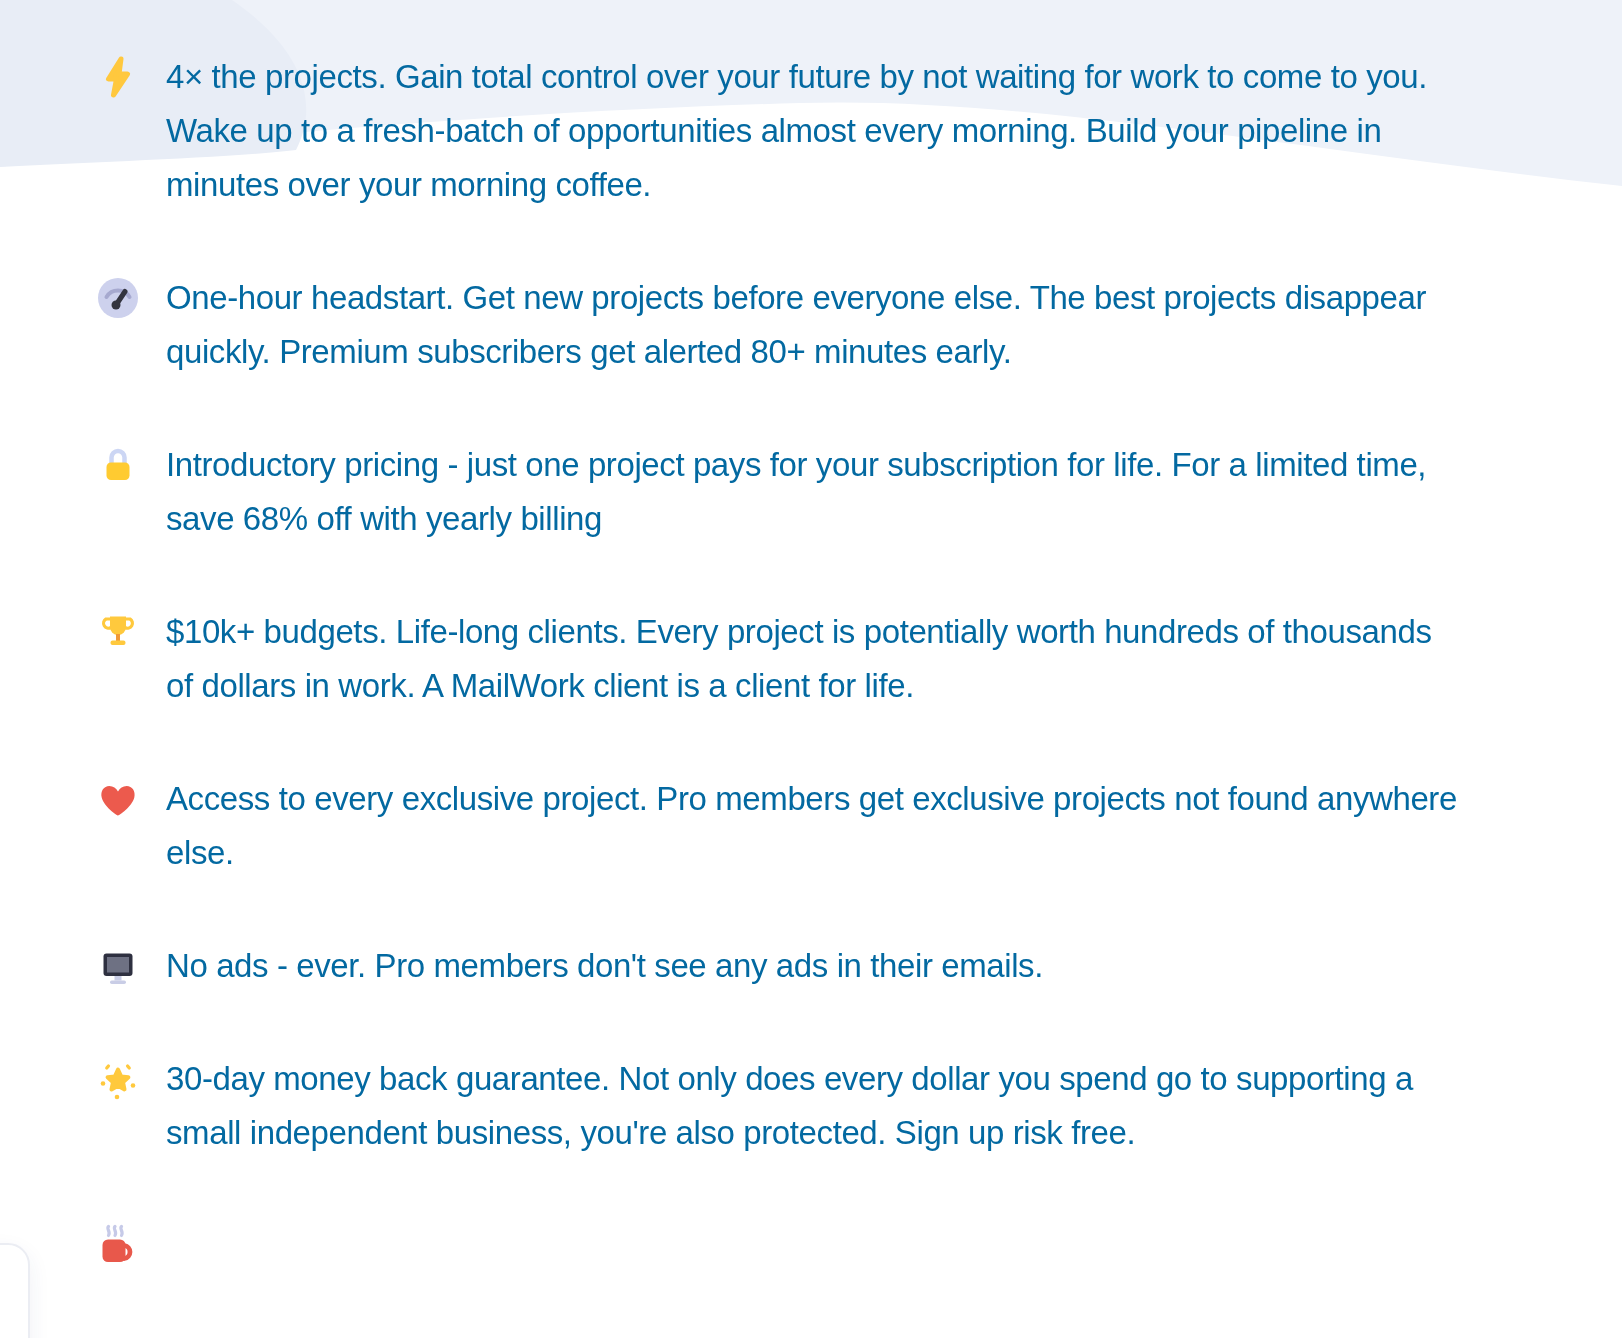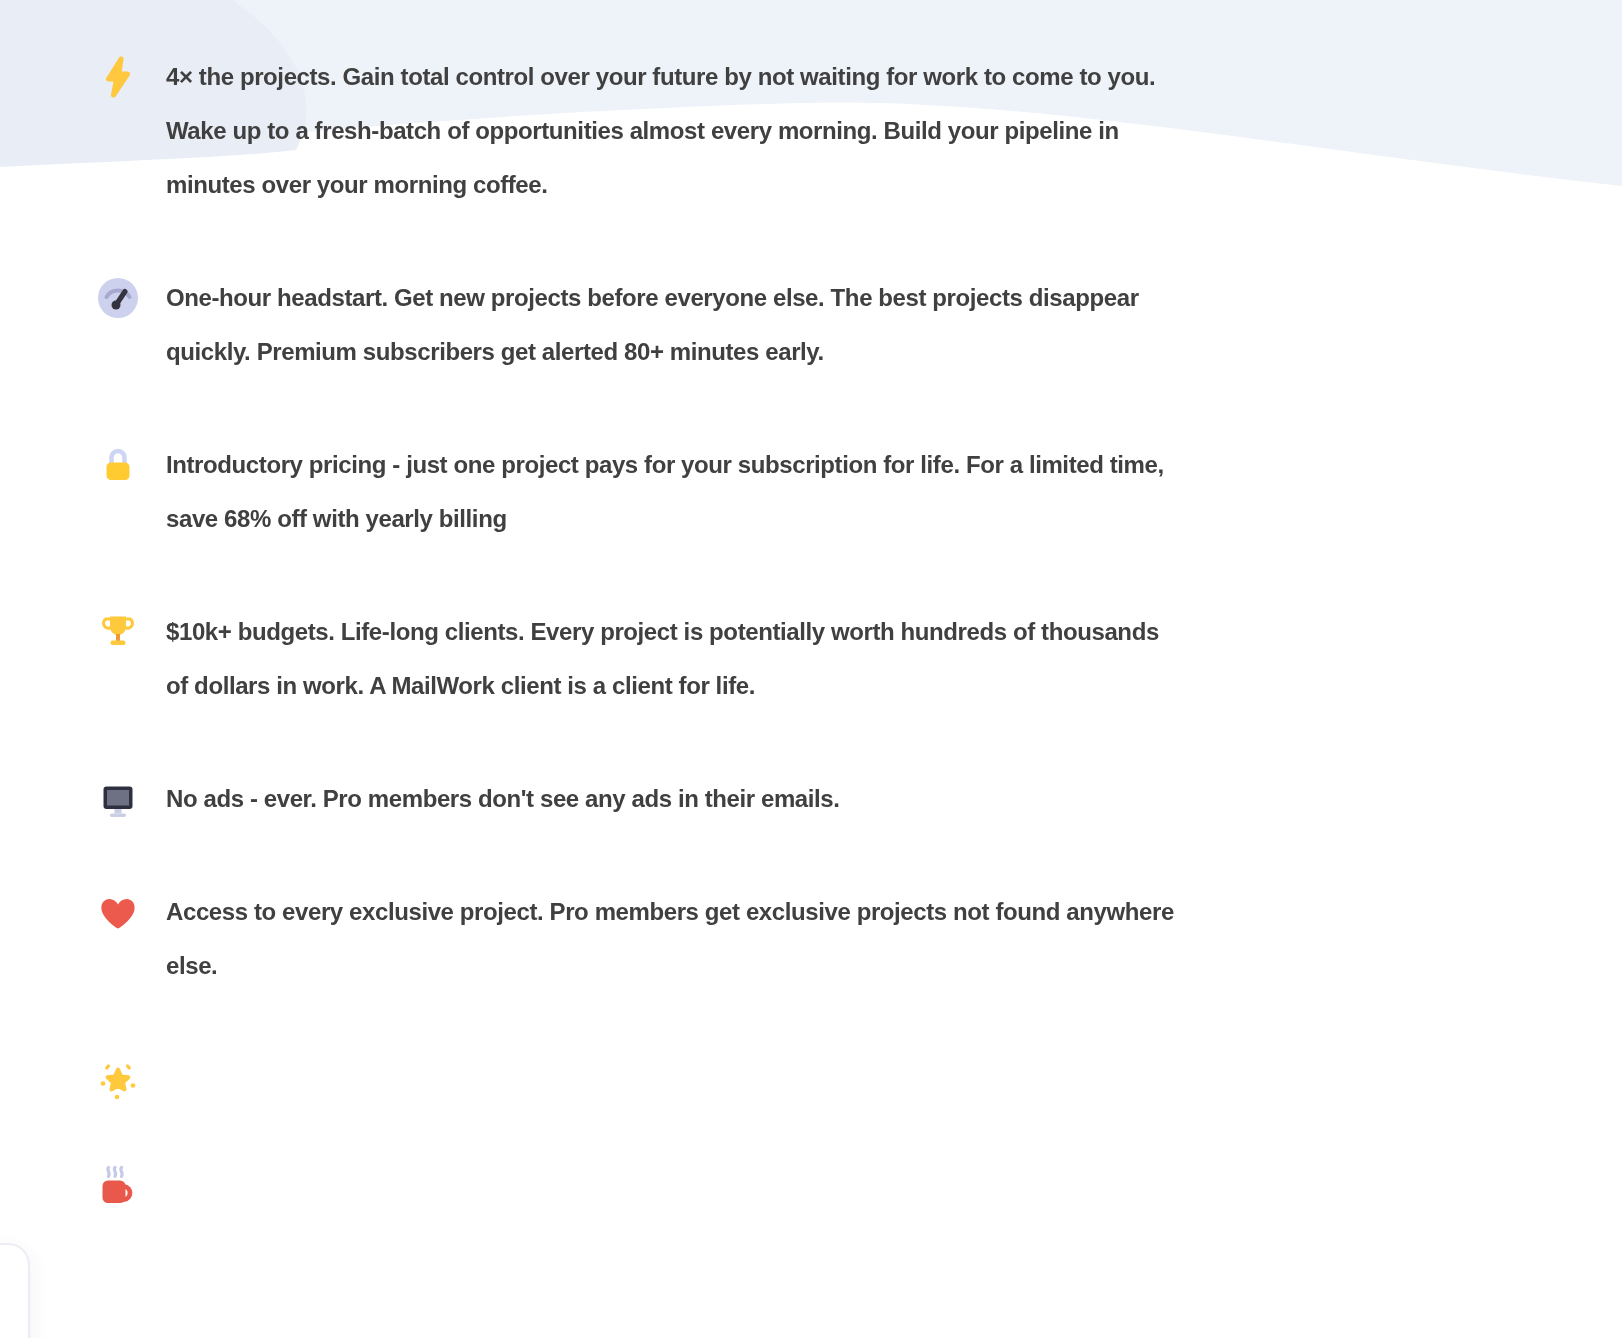--- a/index.html
+++ b/index.html
@@ -31,26 +31,25 @@
     margin-bottom:59px;
   }
   .feature-icon {
     flex:0 0 44px;
     width:44px; height:44px;
     margin-top:5px;
     margin-right:26px;
   }
   .feature-icon svg { display:block; width:44px; height:44px; }
   .feature-text {
-    font-size:24px;
+    font-size:33px;
     line-height:54px;
     letter-spacing:-0.4px;
-    color:#404040;
+    color:#0369a1;
     white-space:pre;
-    font-weight:bold;
   }
 </style>
 </head>
 <body>
 
 <svg class="bg-svg" width="1622" height="200" viewBox="0 0 1622 200" aria-hidden="true">
   <path d="M0,0 H1622 V186 C1300,150 1020,96 800,103 C540,110 210,135 0,167 Z" fill="#eef2f9"></path>
   <path d="M0,0 H232 C308,52 318,108 296,150 C230,158 90,162 0,167 Z" fill="#e8edf6"></path>
 </svg>
 
@@ -102,50 +101,52 @@
         <rect x="14.5" y="30.5" width="15" height="4.5" rx="2" fill="#ffc93d"></rect>
       </svg>
     </span>
     <div class="feature-text">$10k+ budgets. Life-long clients. Every project is potentially worth hundreds of thousands
 of dollars in work. A MailWork client is a client for life.</div>
   </div>
 
   <div class="feature-item">
     <span class="feature-icon">
       <svg viewBox="0 0 44 44">
+        <path d="M22 38.5 c-1 0 -14 -8.8 -16.3 -18 C4.2 14 8 9 13.3 9 c3.8 0 7 2.2 8.7 5.4 C23.7 11.2 26.9 9 30.7 9 c5.3 0 9.1 5 7.6 11.5 C36 29.7 23 38.5 22 38.5 Z" fill="#ec5a4d"></path>
+      </svg>
+    </span>
+    <div class="feature-text">Access to every exclusive project. Pro members get exclusive projects not found anywhere
+else.</div>
+  </div>
+
+  <div class="feature-item">
+    <span class="feature-icon">
+      <svg viewBox="0 0 44 44">
         <rect x="7.5" y="9.5" width="29" height="22.5" rx="3" fill="#2e3040"></rect>
         <rect x="11" y="13" width="22" height="15.5" fill="#6e7183"></rect>
         <rect x="18.5" y="32" width="7" height="4.5" fill="#c9cde6"></rect>
         <rect x="14" y="36.5" width="16" height="3.5" rx="1.75" fill="#c9cde6"></rect>
       </svg>
     </span>
     <div class="feature-text">No ads - ever. Pro members don't see any ads in their emails.</div>
-  </div>
-
-  <div class="feature-item">
-    <span class="feature-icon">
-      <svg viewBox="0 0 44 44">
-        <path d="M22 38.5 c-1 0 -14 -8.8 -16.3 -18 C4.2 14 8 9 13.3 9 c3.8 0 7 2.2 8.7 5.4 C23.7 11.2 26.9 9 30.7 9 c5.3 0 9.1 5 7.6 11.5 C36 29.7 23 38.5 22 38.5 Z" fill="#ec5a4d"></path>
-      </svg>
-    </span>
-    <div class="feature-text">Access to every exclusive project. Pro members get exclusive projects not found anywhere
-else.</div>
   </div>
 
   <div class="feature-item">
     <span class="feature-icon">
       <svg viewBox="0 0 44 44">
         <path d="M22 12.5 l3.1 6.9 7.3 0.8 -5.4 5 1.5 7.2 -6.5 -3.7 -6.5 3.7 1.5 -7.2 -5.4 -5 7.3 -0.8 Z" fill="#ffc93d" stroke="#ffc93d" stroke-width="4" stroke-linejoin="round"></path>
         <rect x="10" y="7" width="3.2" height="6" rx="1.6" fill="#ffc93d" transform="rotate(38 11.6 10)"></rect>
         <rect x="30.8" y="7" width="3.2" height="6" rx="1.6" fill="#ffc93d" transform="rotate(-38 32.4 10)"></rect>
         <circle cx="7" cy="26.5" r="2.3" fill="#ffc93d"></circle>
         <circle cx="37" cy="28.5" r="2.3" fill="#ffc93d"></circle>
         <circle cx="21" cy="40" r="2.3" fill="#ffc93d"></circle>
       </svg>
     </span>
+    <div class="feature-text">30-day money back guarantee. Not only does every dollar you spend go to supporting a
+small independent business, you're also protected. Sign up risk free.</div>
   </div>
 
   <div class="feature-item">
     <span class="feature-icon">
       <svg viewBox="0 0 44 44">
         <path d="M12.5 2.5 c-2.5 2.5 2.5 5 0 9" fill="none" stroke="#c6cae8" stroke-width="3.2" stroke-linecap="round"></path>
         <path d="M19 2.5 c-2.5 2.5 2.5 5 0 9" fill="none" stroke="#c6cae8" stroke-width="3.2" stroke-linecap="round"></path>
         <path d="M25.5 2.5 c-2.5 2.5 2.5 5 0 9" fill="none" stroke="#c6cae8" stroke-width="3.2" stroke-linecap="round"></path>
         <path d="M28.5 21.5 a6.6 6.6 0 0 1 0 13" fill="none" stroke="#e8584b" stroke-width="4.8" stroke-linecap="round"></path>
         <rect x="6.5" y="15.5" width="23" height="22.5" rx="5.5" fill="#e8584b"></rect>

